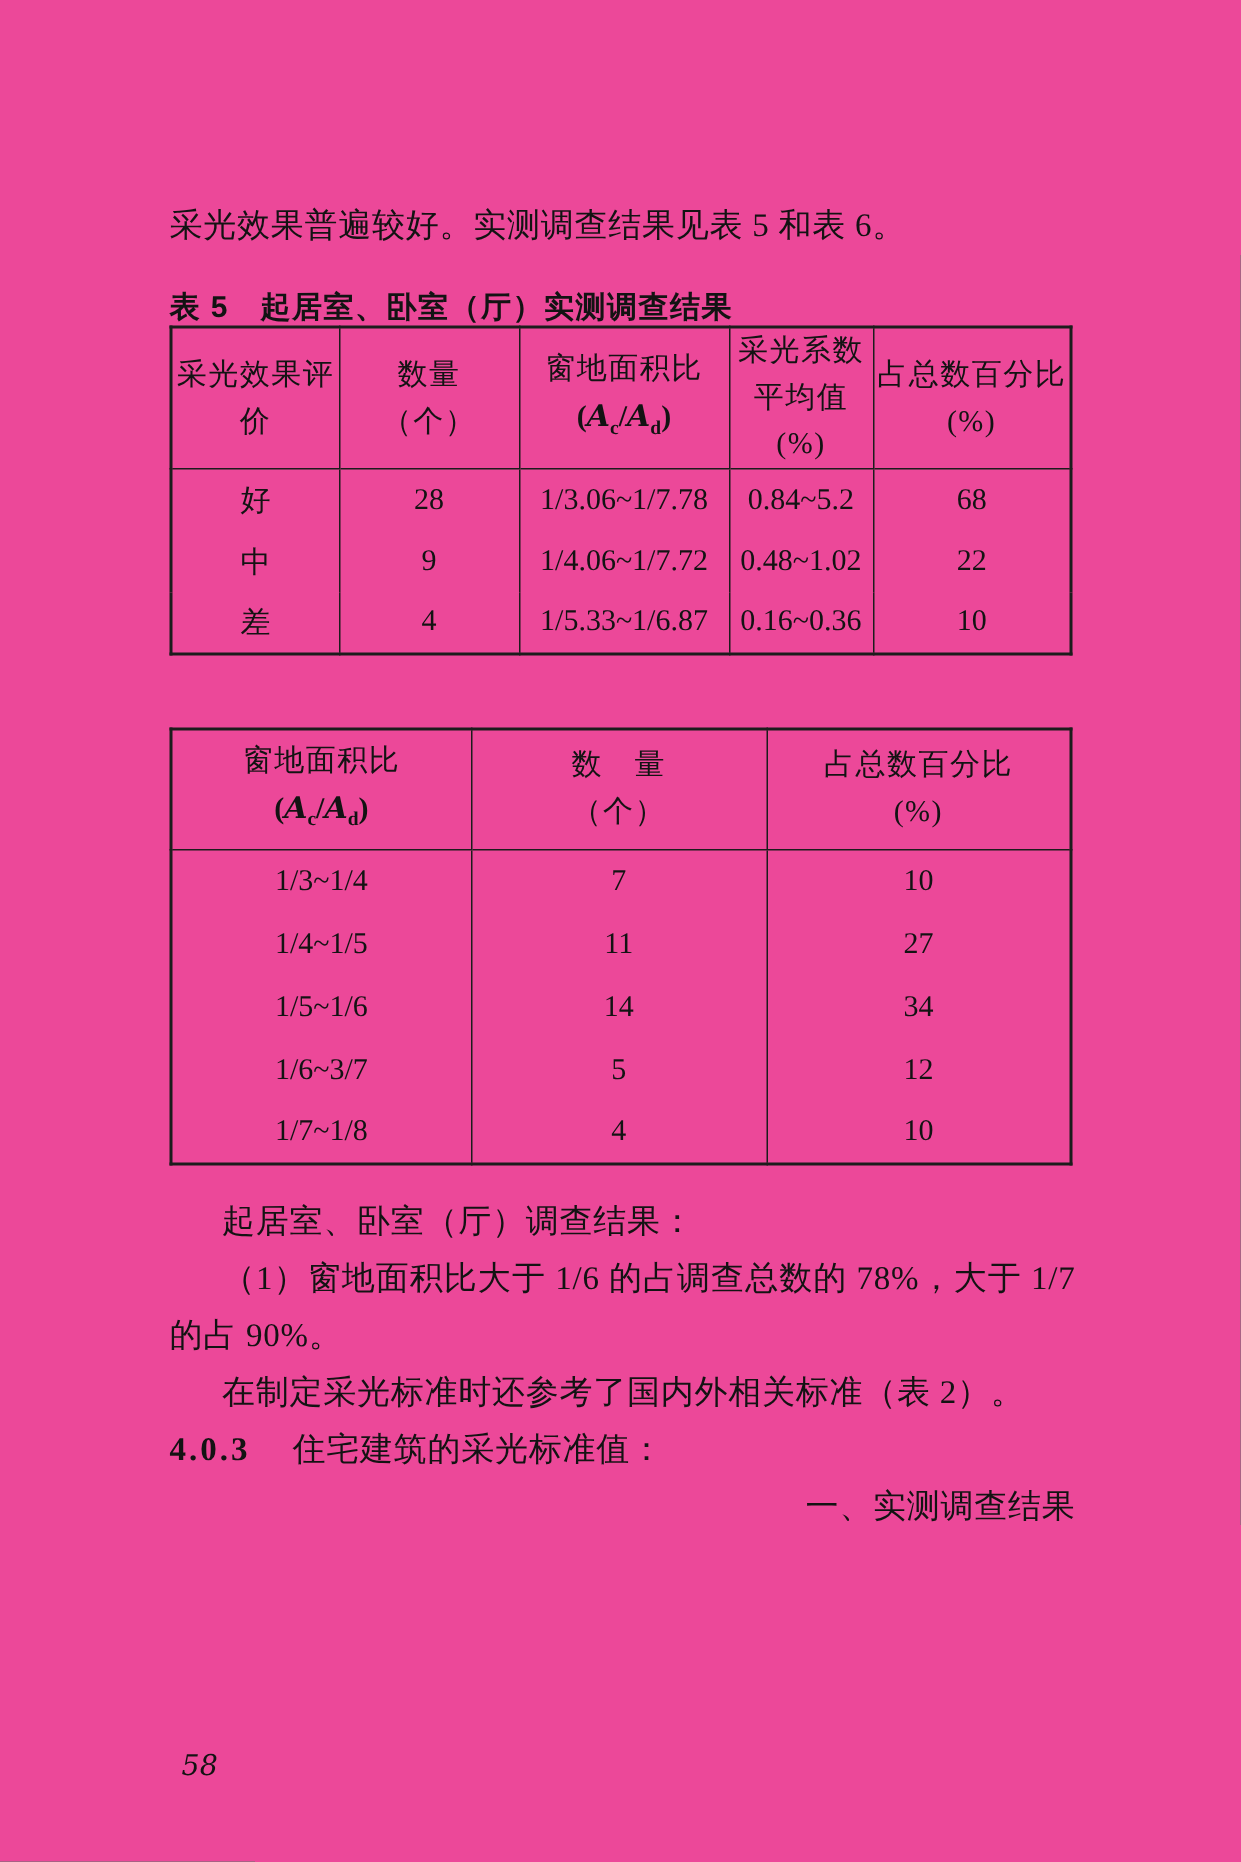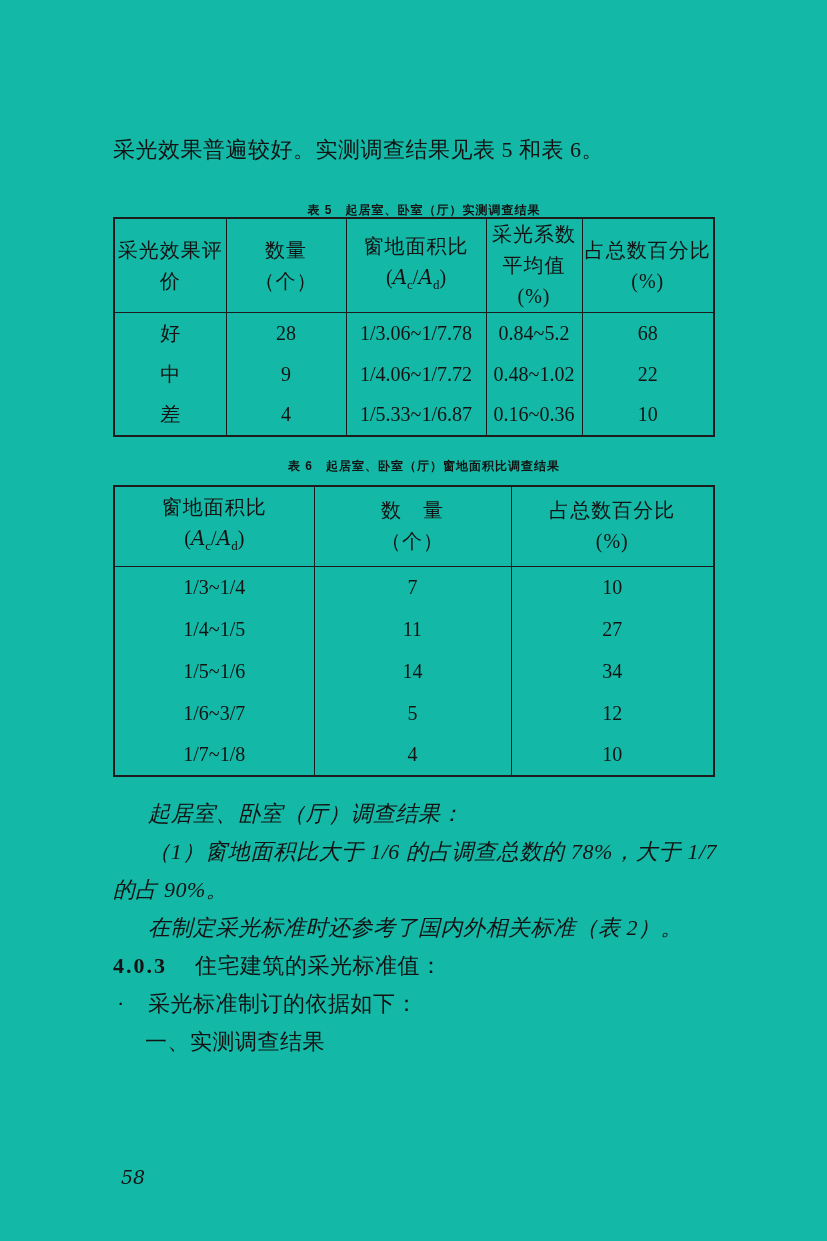--- a/index.html
+++ b/index.html
@@ -1,33 +1,32 @@
 <!DOCTYPE html>
 <html><head>
 <meta charset="utf-8">
 <style>
   html,body{margin:0;padding:0;background:#777;}
   .page{
     position:relative;
     width:827px;height:1241px;
-    background:#14b8a6;
+    background:#ec4899;
     margin:0 auto;
     font-family:"Liberation Serif","DejaVu Serif",serif;
     color:#131313;
     overflow:hidden;
   }
   .intro{
     position:absolute;top:136px;left:113px;width:604px;
     margin:0;font-size:22px;line-height:28px;letter-spacing:0.5px;
   }
   .tbl-title{
-    position:absolute;left:113px;width:600px;margin:11px;
-    text-align:center;
+    position:absolute;left:113px;width:600px;margin:0;
     font-family:"Liberation Sans","DejaVu Sans",sans-serif;
-    font-weight:700;font-size:12px;letter-spacing:1px;
+    font-weight:700;font-size:20px;letter-spacing:1px;
   }
   .t5-title{top:191px;}
   .t6-title{top:447px;}
   table.doc{
     position:absolute;left:113px;
     width:600px;border-collapse:collapse;table-layout:fixed;
     border:2px solid #1c1c1c;
     font-size:20px;
   }
   table.t5{top:217px;}
@@ -38,34 +37,34 @@
   }
   table.doc th:first-child,table.doc td:first-child{border-left:none;}
   table.doc thead th{border-bottom:1.5px solid #1c1c1c;}
   table.t5 thead tr{height:83px;}
   table.t5 tbody tr{height:41px;}
   table.t6 thead tr{height:80px;}
   table.t6 tbody tr{height:42px;}
   .hline{line-height:31px;letter-spacing:1px;}
   .formula i{font-family:"DejaVu Serif","Liberation Serif",serif;font-style:italic;letter-spacing:0;}
   .formula sub{font-size:13px;letter-spacing:0;}
-  .formula{letter-spacing:0;}
+  .formula{letter-spacing:0;font-weight:bold;}
   .body-text{
     position:absolute;top:795px;left:113px;width:604px;
     font-size:22px;line-height:38px;letter-spacing:0.5px;
   }
   .body-text p{margin:0;}
-  .ind{text-indent:35px;font-style:italic;}
+  .ind{text-indent:35px;}
   .just{text-align:justify;}
   .sec-num,.sub-num{font-weight:700;font-family:"Liberation Serif","DejaVu Serif",serif;}
   .sec-num{margin-right:28px;letter-spacing:2px;}
   .sub-line{padding-left:35px;}
   .sub-num{margin-right:15px;}
   .bullet-line .bullet{display:inline-block;width:31px;padding-left:4px;}
-  .item-one{padding-left:32px;}
+  .item-one{padding-left:32px;text-align:right;}
   .page-number{
     position:absolute;top:1166px;left:121px;
     font-size:19px;font-style:italic;
     font-family:"DejaVu Serif","Liberation Serif",serif;
   }
 </style>
 </head>
 <body>
 
 <div class="page">
@@ -123,21 +122,20 @@
       <tr>
         <td>差</td>
         <td>4</td>
         <td>1/5.33~1/6.87</td>
         <td>0.16~0.36</td>
         <td>10</td>
       </tr>
     </tbody>
   </table>
 
-  <h3 class="tbl-title t6-title">表 6　起居室、卧室（厅）窗地面积比调查结果</h3>
 
   <table class="doc t6">
     <colgroup>
       <col style="width:200px">
         <col style="width:197px">
         <col style="width:203px">
     </colgroup>
     <thead>
       <tr>
         <th>
@@ -181,19 +179,18 @@
         <td>10</td>
       </tr>
     </tbody>
   </table>
 
   <div class="body-text">
     <p class="ind">起居室、卧室（厅）调查结果：</p>
     <p class="ind just">（1）窗地面积比大于 1/6 的占调查总数的 78%，大于 1/7 的占 90%。</p>
     <p class="ind">在制定采光标准时还参考了国内外相关标准（表 2）。</p>
     <p><span class="sec-num">4.0.3</span><span>住宅建筑的采光标准值：</span></p>
-    <p class="bullet-line"><span class="bullet">·</span><span>采光标准制订的依据如下：</span></p>
     <p class="item-one">一、实测调查结果</p>
   </div>
 
   <div class="page-number">58</div>
 
 </div>
 
 </body></html>

